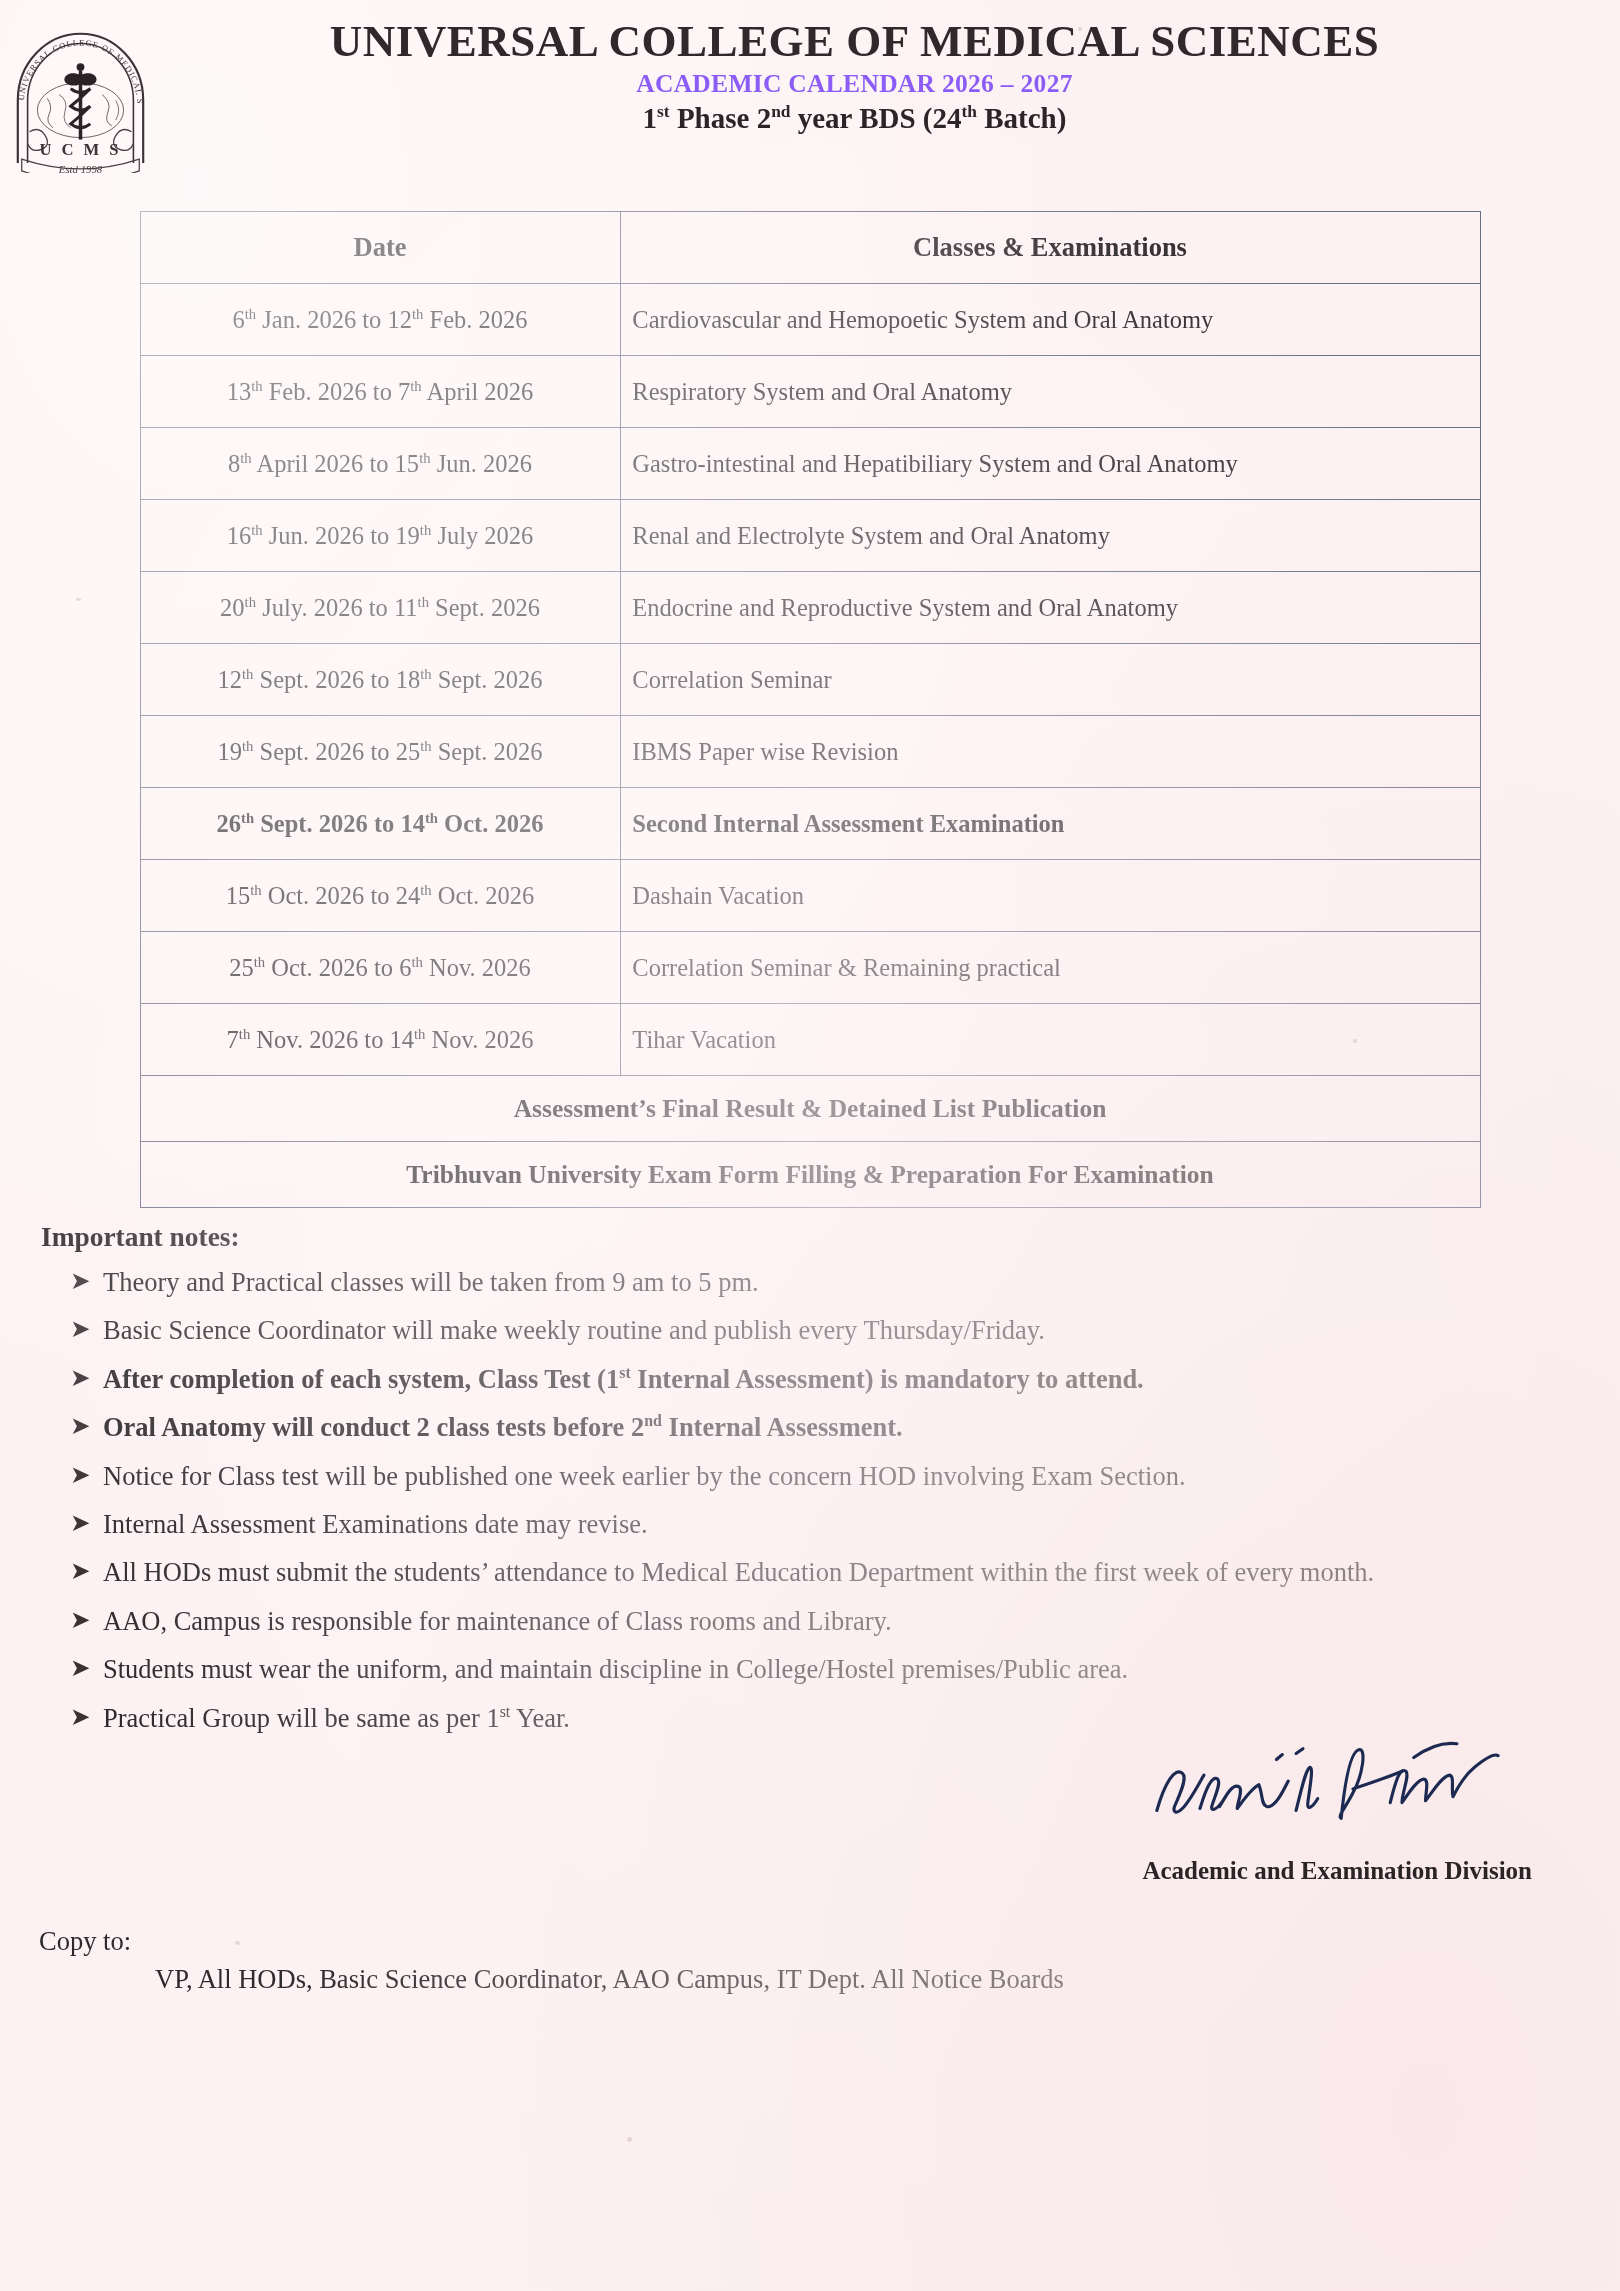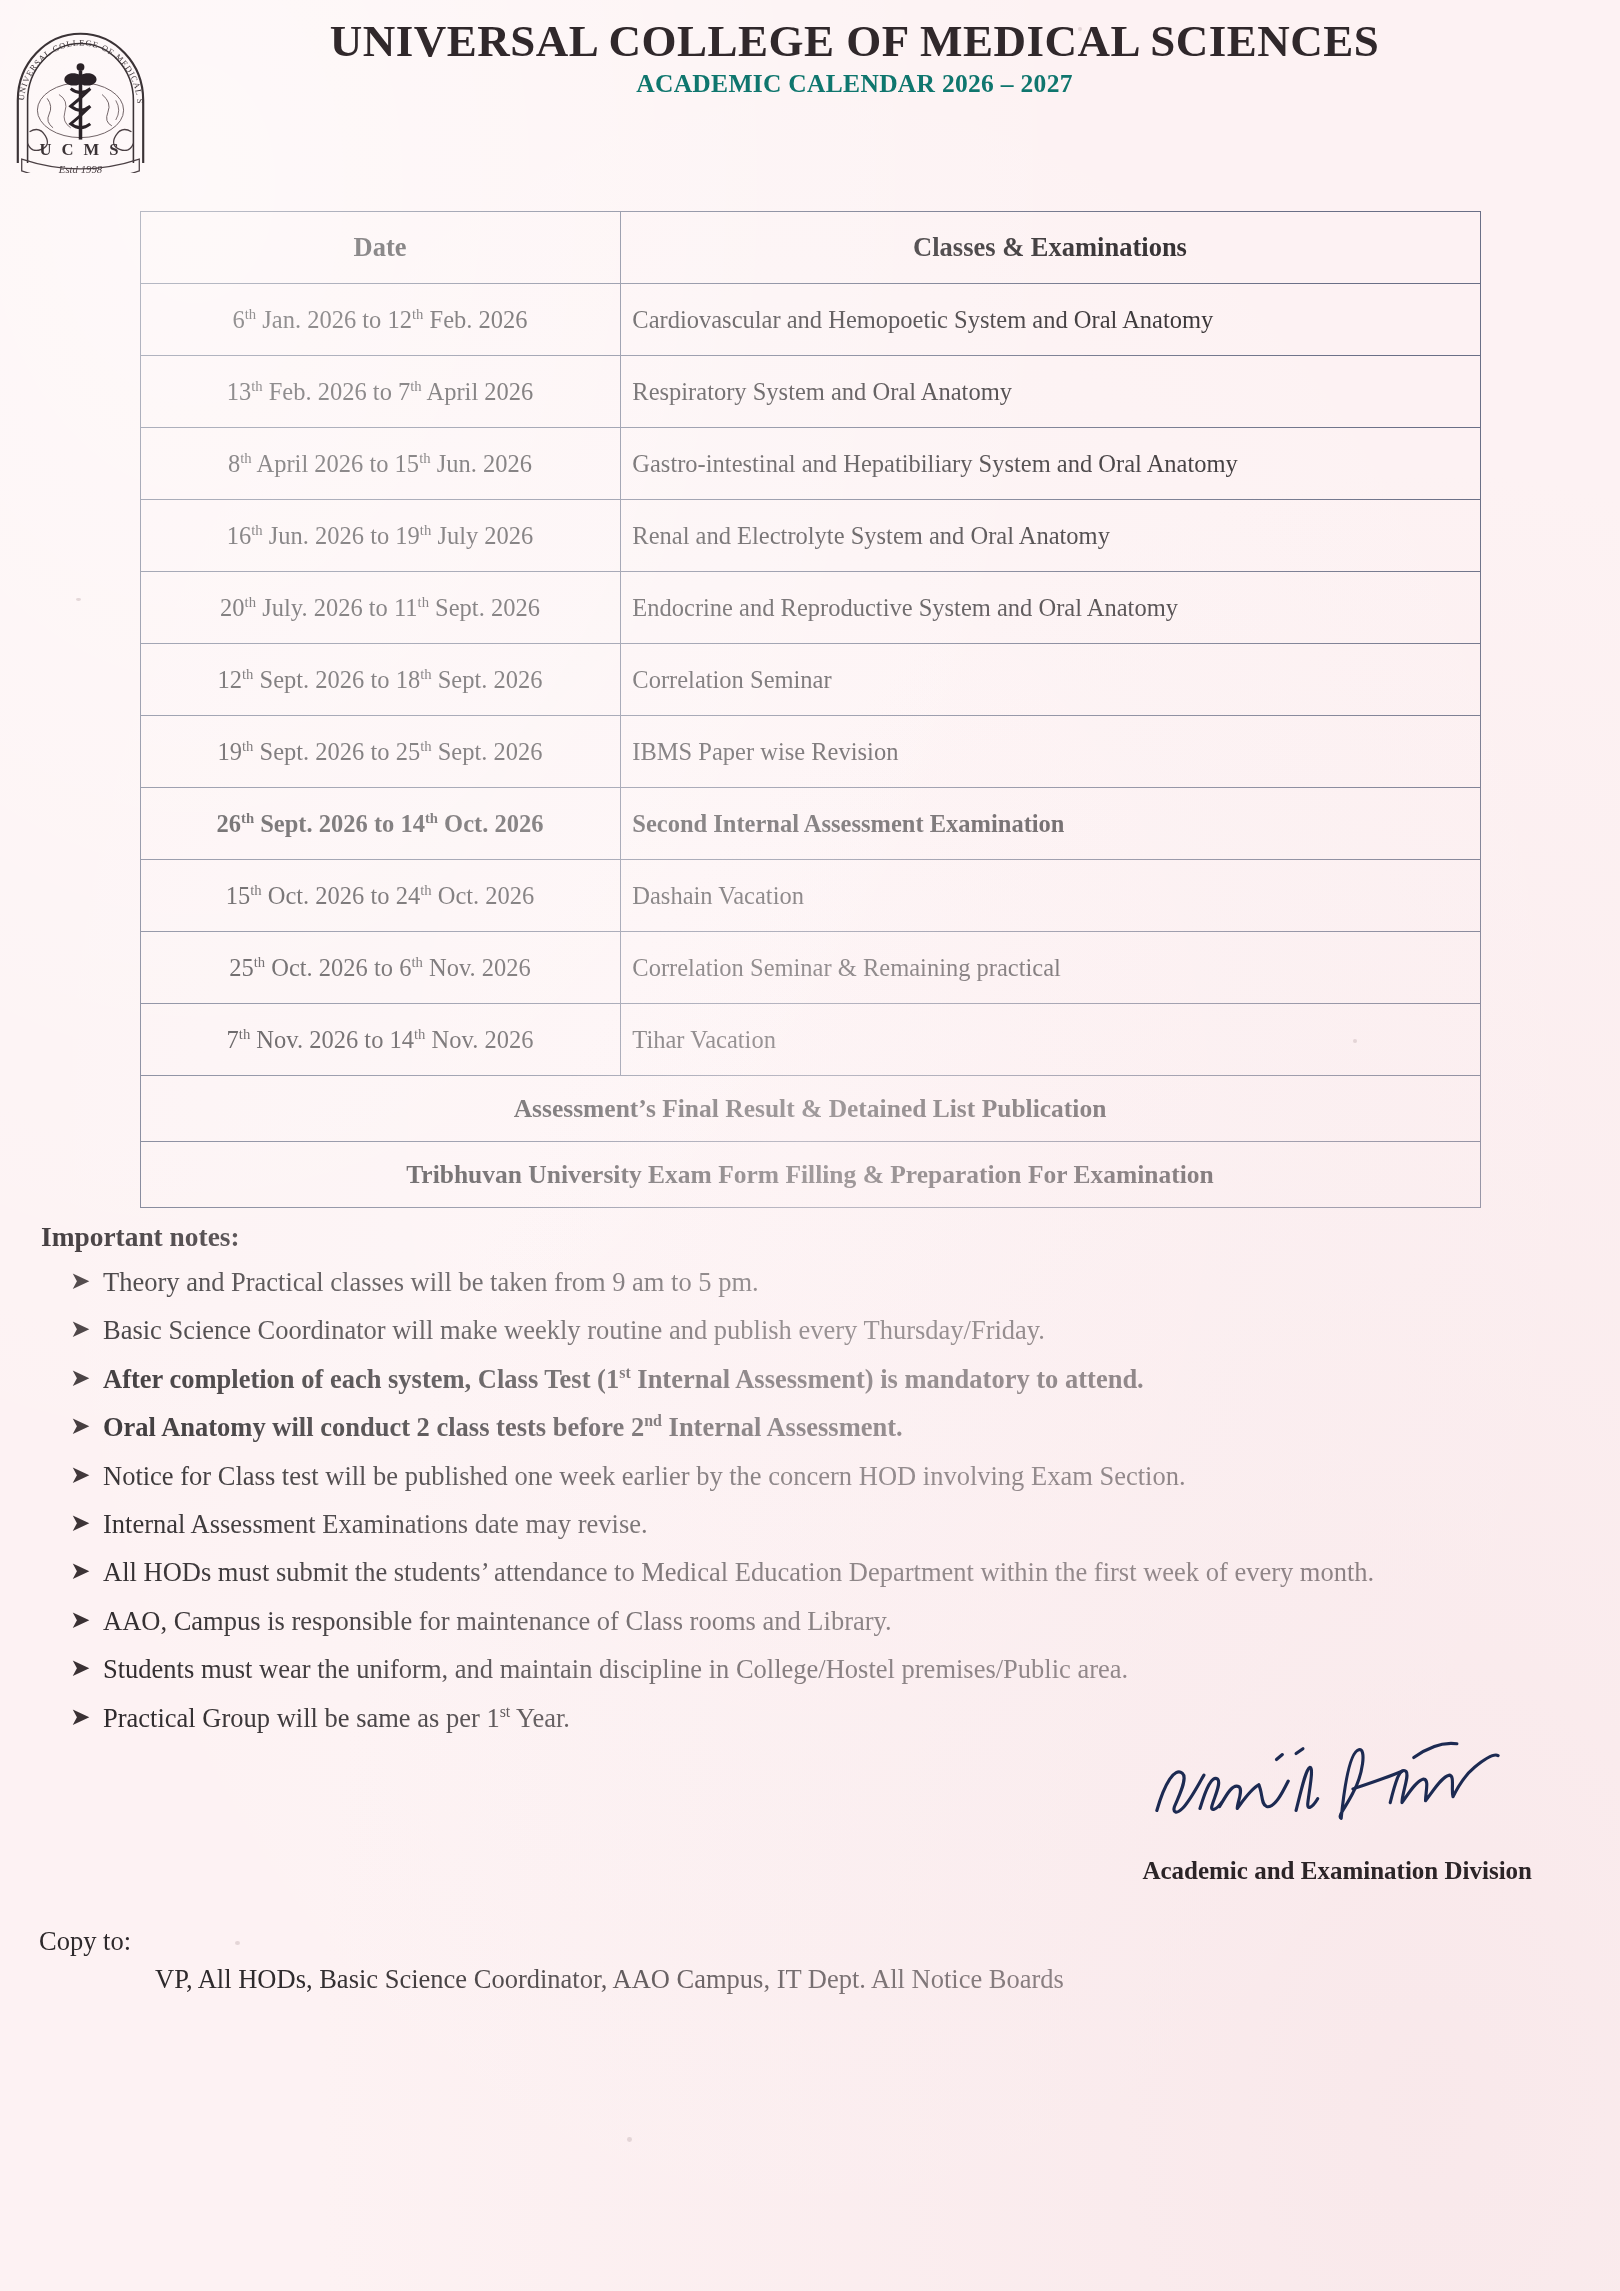--- a/index.html
+++ b/index.html
@@ -56,21 +56,21 @@
     font-size: 45px;
     font-weight: bold;
     letter-spacing: 0.5px;
     color: #30282b;
     line-height: 1.05;
     white-space: nowrap;
   }
   .cal-line {
     font-size: 25.5px;
     font-weight: bold;
-    color: #0f766e;
+    color: #8b5cf6;
     margin-top: 3.9px;
     letter-spacing: 0.3px;
     font-family: Liberation Serif, serif;
   }
   .phase-line {
     font-size: 29px;
     font-weight: bold;
     color: #2c2427;
     margin-top: 2.9px;
   }
@@ -220,20 +220,23 @@
         <text x="74" y="142" text-anchor="middle" font-family="'Liberation Serif', serif" font-size="17" font-weight="bold" fill="#3b3336" letter-spacing="3">U C M S</text>
 
         <path d="M14,146 q60,20 120,0 l0,12 q-60,20 -120,0 z" fill="none" stroke="#4b4044" stroke-width="1.3"></path>
         <text x="74" y="160" text-anchor="middle" font-family="'Liberation Serif', serif" font-size="11" font-style="italic" fill="#4b4044">Estd  1998</text>
       </svg>
     </div>
 
     <div class="titles">
       <div class="college-name">UNIVERSAL COLLEGE OF MEDICAL SCIENCES</div>
       <div class="cal-line">ACADEMIC CALENDAR 2026 – 2027</div>
+      <div class="phase-line">
+        <span>1</span><sup>st</sup><span> Phase 2</span><sup>nd</sup><span> year BDS (24</span><sup>th</sup><span> Batch)</span>
+      </div>
     </div>
   </div>
 
   <div class="table-wrap">
     <table class="cal">
       <colgroup>
           <col class="c-date">
           <col>
         </colgroup>
       <thead>

